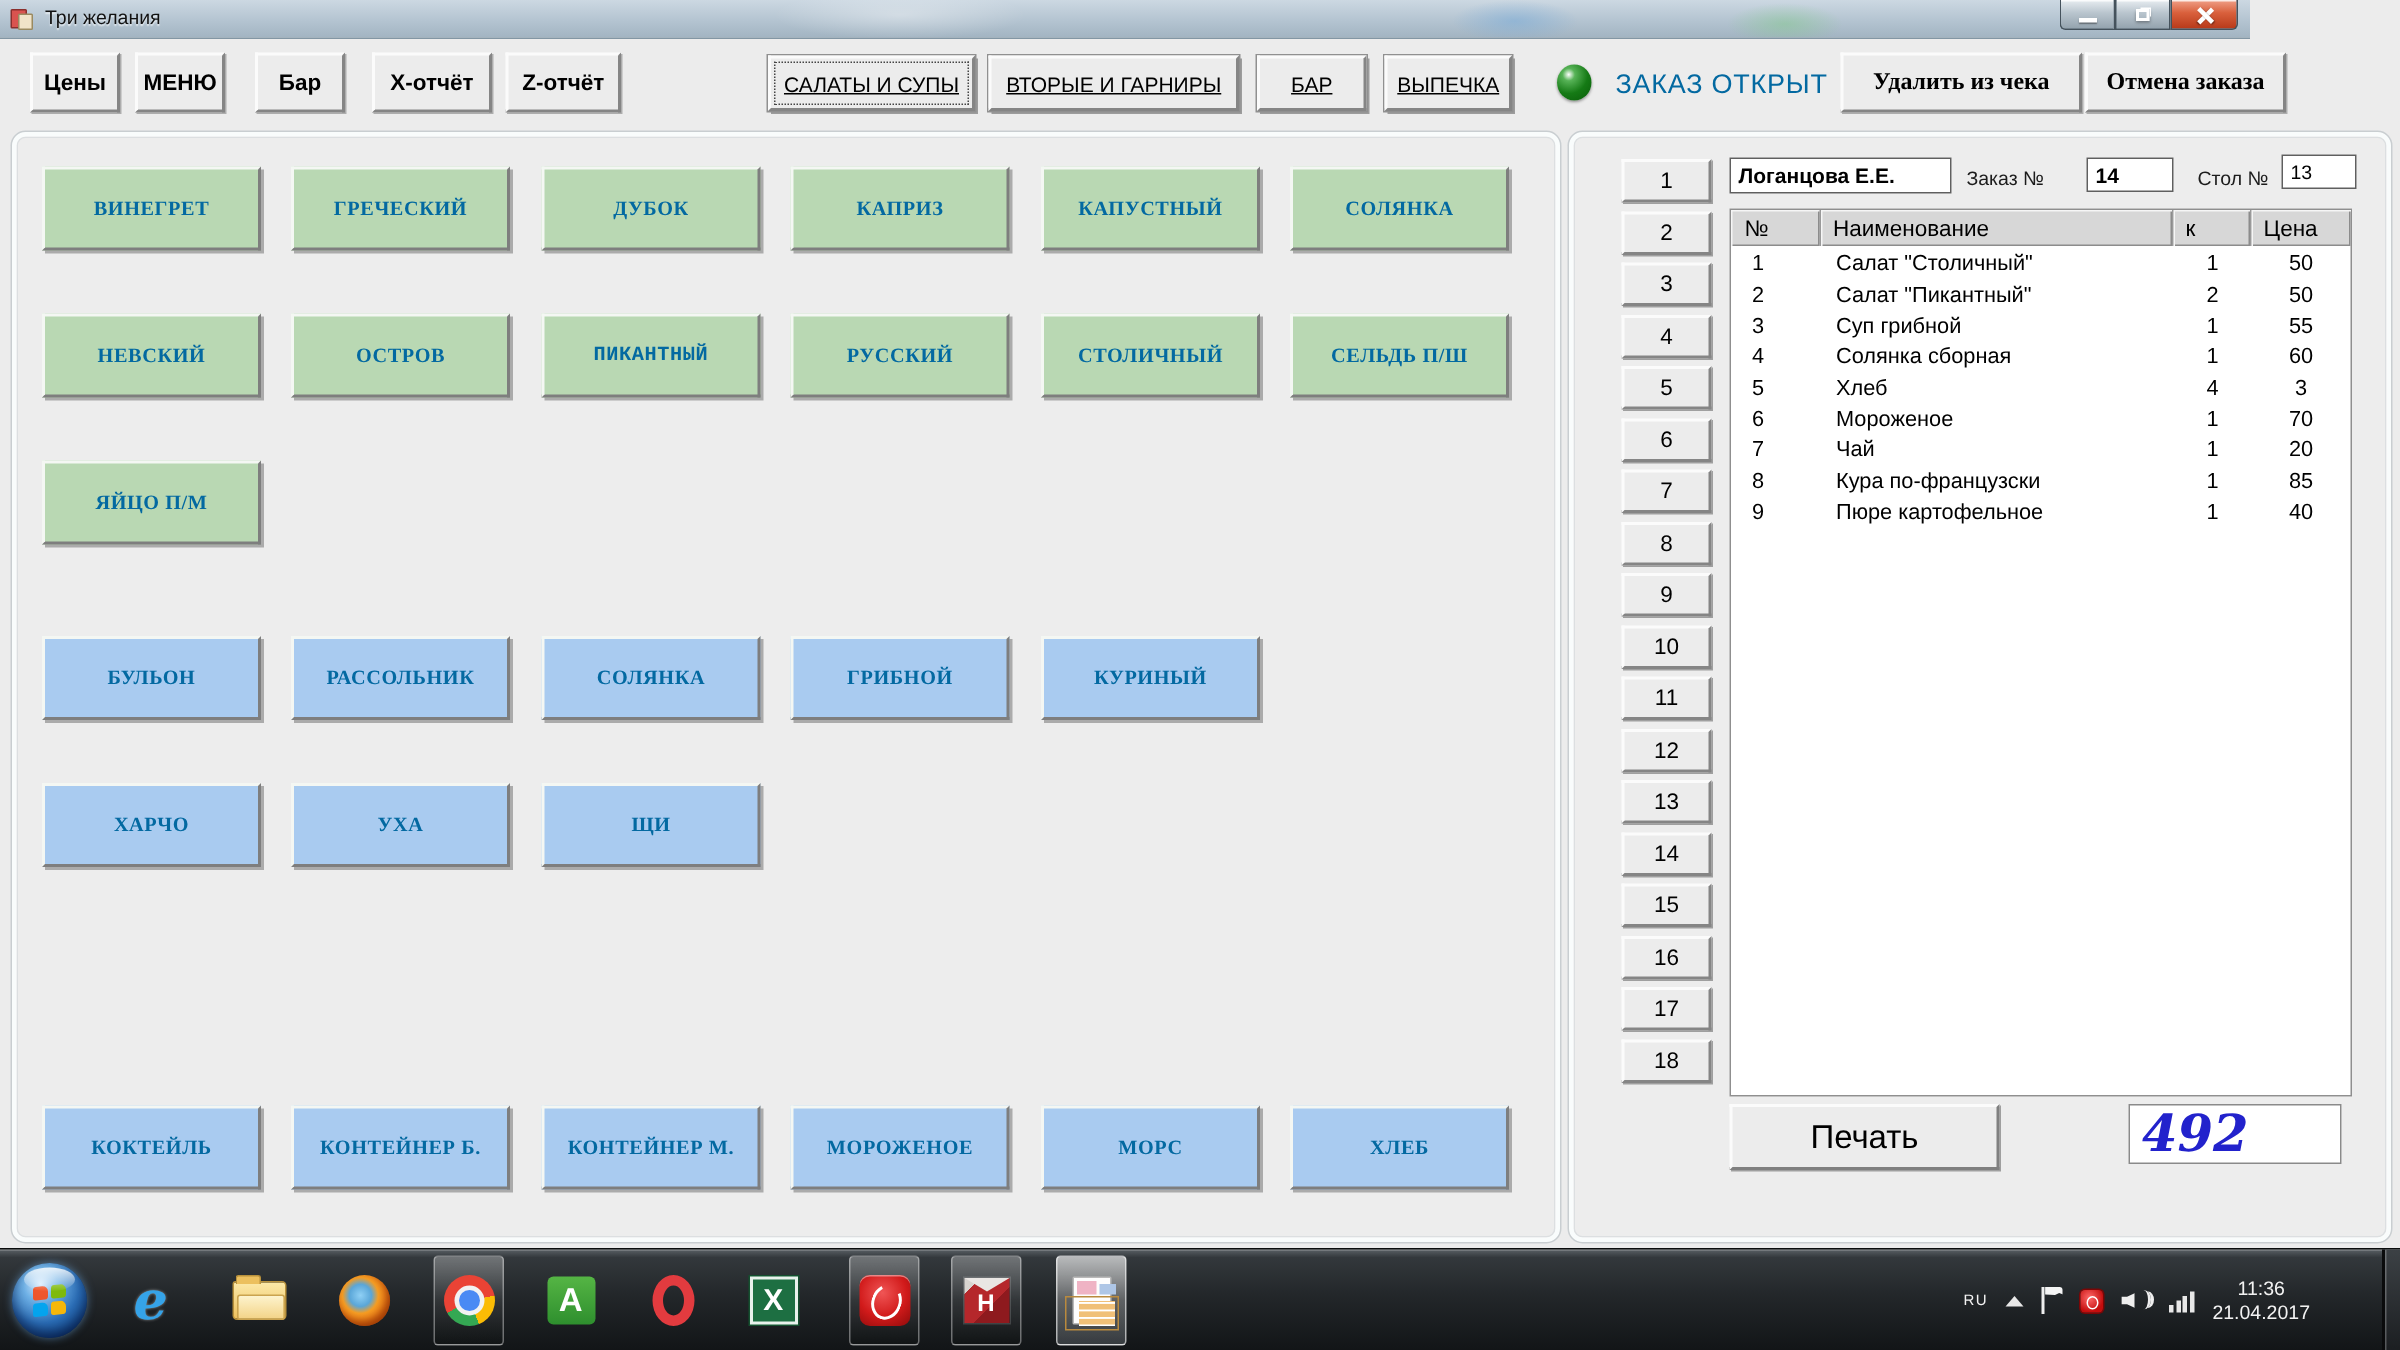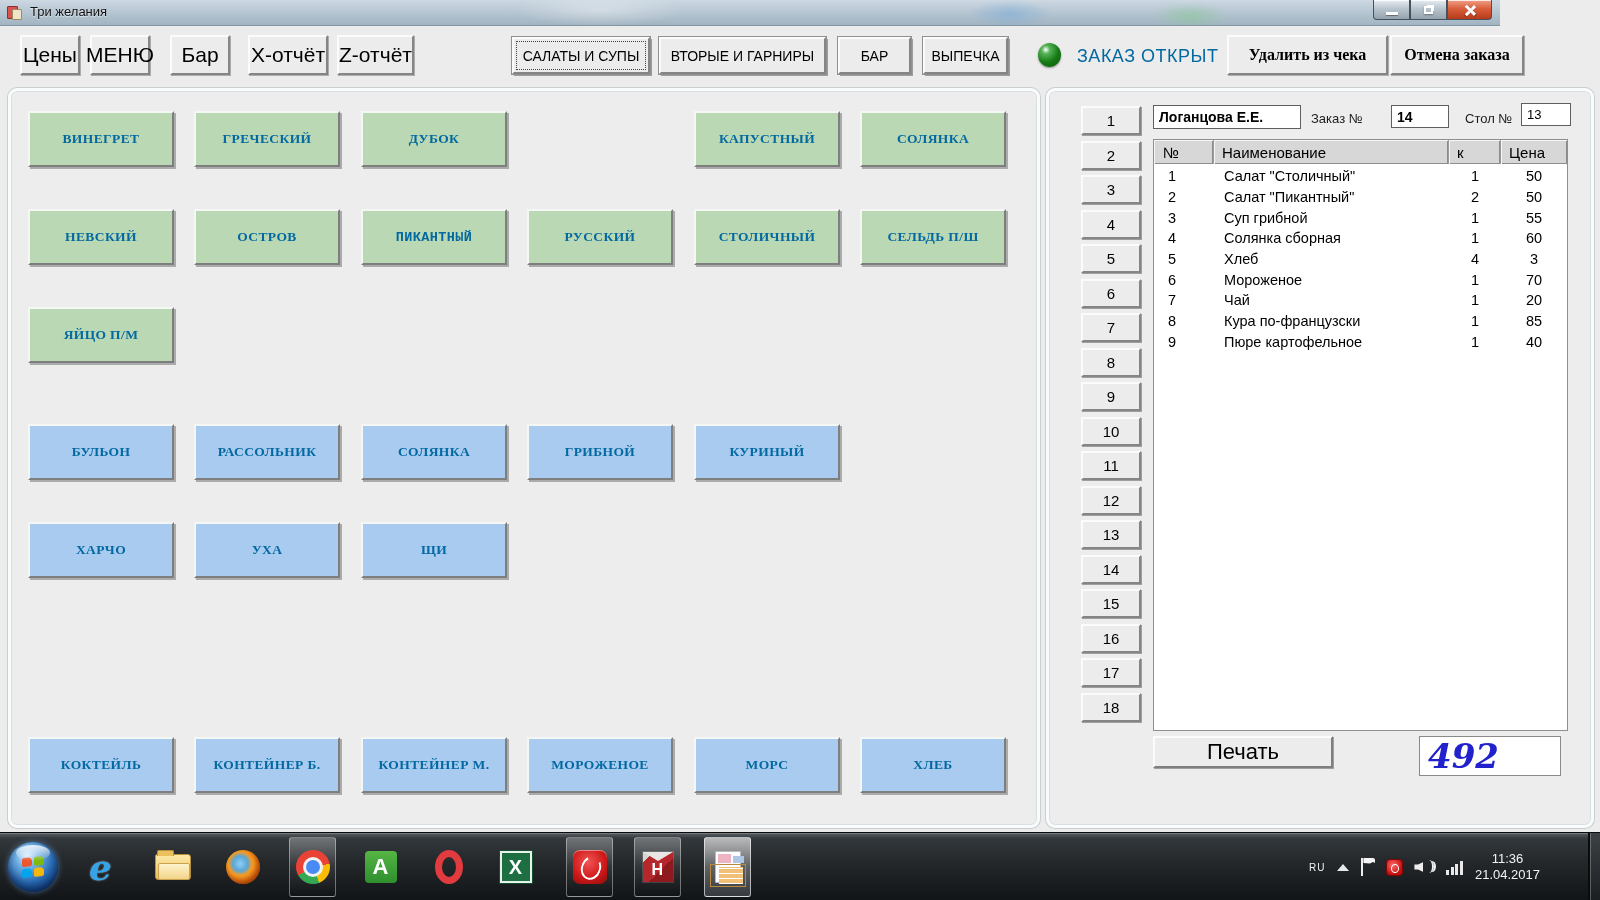--- a/index.html
+++ b/index.html
@@ -34,22 +34,22 @@
   .g-x::before { transform:rotate(45deg); } .g-x::after { transform:rotate(-45deg); }
 
   
   .raised {
     position:absolute; background:#ececec; border:2px solid;
     border-color:#fbfbfb #858585 #858585 #fbfbfb;
     box-shadow:1px 1px 0 #adadad;
     display:flex; align-items:center; justify-content:center;
     color:#000; cursor:default;
   }
-  .tb-btn { top:35px; height:40px; font-weight:normal; font-size:21px; }
-  .cat-btn { top:37px; height:37px; font-size:14px; box-shadow:0 0 0 1px #909090, 2px 2px 0 #9c9c9c; }
+  .tb-btn { top:35px; height:40px; font-weight:bold; font-size:15px; }
+  .cat-btn { top:37px; height:37px; font-size:14px; box-shadow:0 0 0 1px #909090, 2px 2px 0 #9c9c9c;text-decoration:underline; }
   .cat-btn .focus { position:absolute; inset:2px; border:1px dotted #444; display:none; }
   .cat-btn.selected .focus { display:block; }
   .act-btn { top:35px; height:40px; font-family:"Liberation Serif", serif; font-weight:bold; font-size:16px; }
   .sunken { background:#fff; border:1px solid #5f5f5f; }
 
   
   .status-dot { position:absolute; left:1038px; top:43px; width:23px; height:24px; border-radius:50%;
     background:radial-gradient(circle at 34% 28%, #ffffff 0%, #57b357 18%, #157a15 55%, #0a5c0a 100%);
     box-shadow:0 1px 2px rgba(0,0,0,.4); }
   .status-label { position:absolute; left:1077px; top:46px; font-size:18px; letter-spacing:.5px; color:#1a8a1a; }
@@ -80,21 +80,21 @@
 
   .order-table { position:absolute; left:104px; top:48px; width:415px; height:592px; background:#fff; border:1px solid #8f8f8f; }
   .order-head { display:grid; grid-template-columns:60px 235px 52px 66px; height:24px; }
   .oh-cell { background:#d7d7d7; border-right:1px solid #9a9a9a; font-size:15px; display:flex; align-items:center; padding-left:8px;
     box-shadow:inset 1px 1px 0 #f6f6f6, inset -1px -1px 0 #8c8c8c; }
   .oh-cell.first { padding-left:9px; }
   .order-body { padding-top:2px; }
   .order-row { display:grid; grid-template-columns:60px 235px 52px 66px; height:20.7px; font-size:14.5px; align-items:center; }
   .oc-n { padding-left:14px; } .oc-name { padding-left:10px; } .oc-qty,.oc-price { text-align:center; }
 
-  .print-btn { position:absolute; left:104px; top:645px; width:180px; height:32px; font-size:22px;
+  .print-btn { position:absolute; left:104px; top:645px; width:180px; height:44px; font-size:22px;
     background:#ececec; border:2px solid; border-color:#fbfbfb #7f7f7f #7f7f7f #fbfbfb; box-shadow:1px 1px 0 #9f9f9f;
     display:flex; align-items:center; justify-content:center; }
   .total-box { position:absolute; left:370px; top:645px; width:142px; height:40px; background:#fff; border:1px solid #8a8a8a;
     display:flex; align-items:center; padding-left:8px;
     font-family:"DejaVu Serif", serif; font-style:italic; font-weight:bold; font-size:34px; }
 
   
   .taskbar { position:absolute; left:0; top:832px; width:1600px; height:68px;
     background:linear-gradient(180deg,#5a6065 0%, #33383c 8%, #23272a 45%, #121517 100%);
     border-top:1px solid #0a0c0d; box-shadow:inset 0 1px 0 rgba(255,255,255,.18); }
@@ -206,20 +206,21 @@
   <div class="status-dot"></div>
   <div class="status-label" style="color: #0369a1;">ЗАКАЗ ОТКРЫТ</div>
 
   <div class="raised act-btn" style="left:1227px;width:161px;">Удалить из чека</div>
   <div class="raised act-btn" style="left:1390px;width:134px;">Отмена заказа</div>
 
   <div class="panel left" id="menu-grid">
       <div class="menu-btn salad" style="left: 17px; top: 20px;">ВИНЕГРЕТ</div>
       <div class="menu-btn salad" style="left: 183px; top: 20px;">ГРЕЧЕСКИЙ</div>
       <div class="menu-btn salad" style="left: 350px; top: 20px;">ДУБОК</div>
+      <div class="menu-btn salad" style="left: 516px; top: 20px;">КАПРИЗ</div>
       <div class="menu-btn salad" style="left: 683px; top: 20px;">КАПУСТНЫЙ</div>
       <div class="menu-btn salad" style="left: 849px; top: 20px;">СОЛЯНКА</div>
       <div class="menu-btn salad" style="left: 17px; top: 118px;">НЕВСКИЙ</div>
       <div class="menu-btn salad" style="left: 183px; top: 118px;">ОСТРОВ</div>
       <div class="menu-btn salad" style="left: 350px; top: 118px; font-family: Liberation Mono, monospace;">ПИКАНТНЫЙ</div>
       <div class="menu-btn salad" style="left: 516px; top: 118px;">РУССКИЙ</div>
       <div class="menu-btn salad" style="left: 683px; top: 118px;">СТОЛИЧНЫЙ</div>
       <div class="menu-btn salad" style="left: 849px; top: 118px;">СЕЛЬДЬ П/Ш</div>
       <div class="menu-btn salad" style="left: 17px; top: 216px;">ЯЙЦО П/М</div>
       <div class="menu-btn soup" style="left: 17px; top: 333px;">БУЛЬОН</div>

